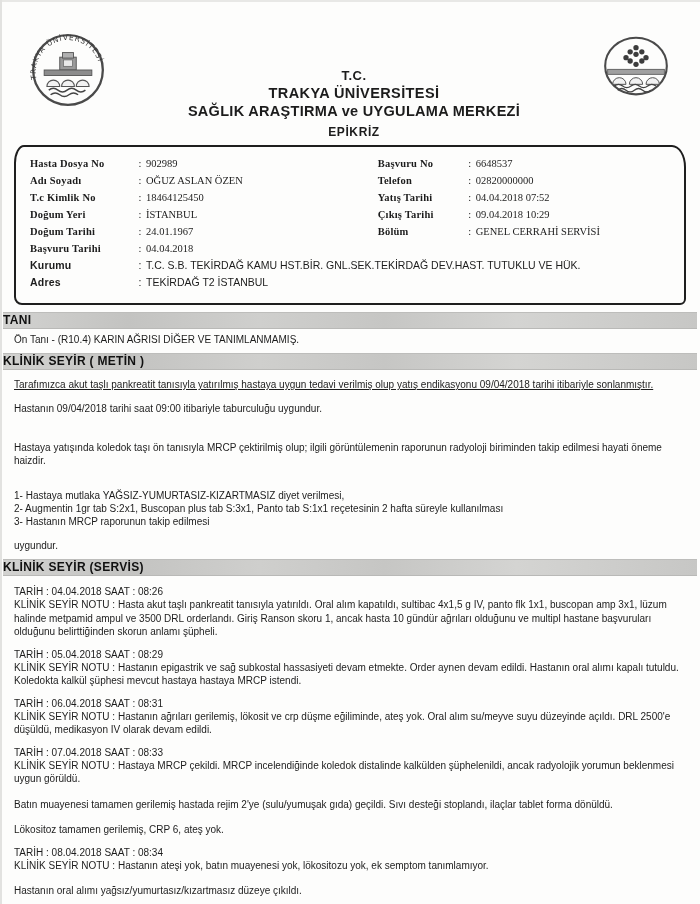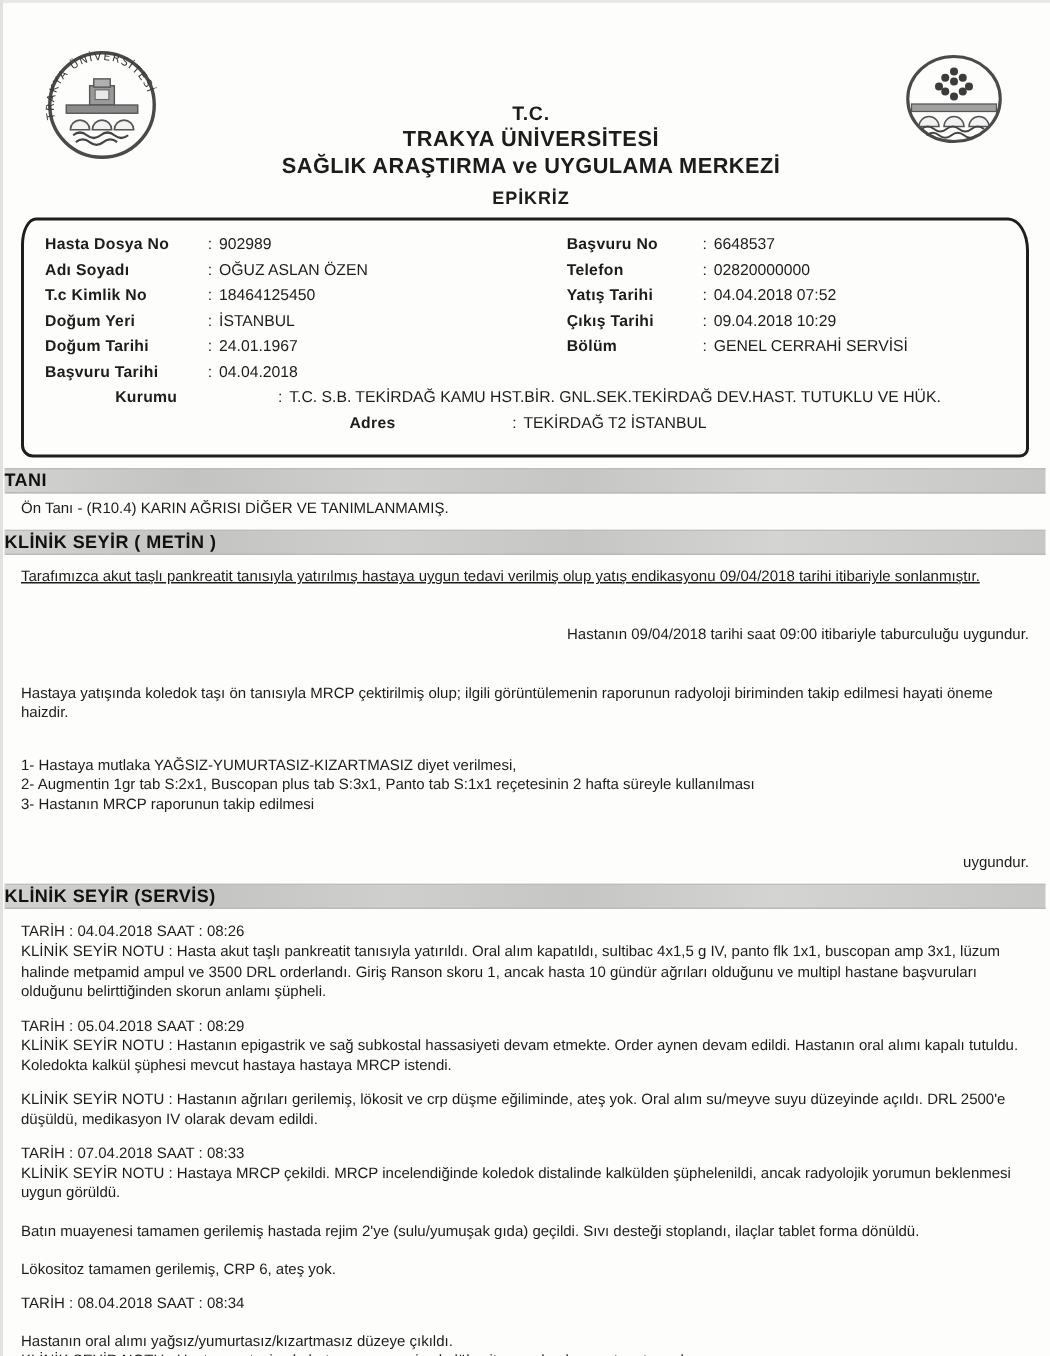--- a/index.html
+++ b/index.html
@@ -15,42 +15,42 @@
   .hdr-center{flex:1;text-align:center;padding-top:6px;}
   .hdr-tc{font-weight:bold;font-size:13px;letter-spacing:.5px;margin-top:36px;}
   .hdr-uni{font-weight:bold;font-size:14.5px;letter-spacing:.4px;margin-top:2px;}
   .hdr-merkez{font-weight:bold;font-size:14.5px;letter-spacing:.3px;margin-top:2px;}
   .hdr-epikriz{font-weight:bold;font-size:12px;letter-spacing:.6px;margin-top:6px;}
   
   .pbox{
     margin:6px 14px 0 14px;border:2px solid #1e1e1e;border-radius:10px 14px 6px 8px/18px 22px 6px 8px;
     padding:8px 10px 12px 14px;font-size:10.5px;
   }
-  .pcols{display:flex;}
+  .pcols{display:flex;font-family:Liberation Serif, serif;}
   .pcol-l{flex:0 0 54%;}
   .pcol-r{flex:1;}
   .prow{display:flex;line-height:17px;}
   .plabel{font-weight:bold;letter-spacing:.2px;}
   .pcol-l .plabel{width:104px;flex:0 0 104px;}
   .pcol-r .plabel{width:86px;flex:0 0 86px;}
   .pcolon{width:12px;flex:0 0 12px;text-align:center;}
   .pvalue{white-space:nowrap;}
-  .prow-full{display:flex;line-height:17px;justify-content:center;}
+  .prow-full{display:flex;line-height:17px;}
   .prow-full .plabel{width:104px;flex:0 0 104px;}
   
   .bar{
     margin:7px 3px 0 3px;text-align:left;font-weight:bold;font-size:12px;letter-spacing:.3px;
     padding:1px 0 2px 0;color:#111;
     background:linear-gradient(90deg,#d2d2d0 0%,#c3c3c1 18%,#cfcfcd 37%,#c6c6c4 55%,#d4d4d2 74%,#c7c7c5 100%);
     box-shadow:inset 0 1px 0 #bdbdbb, inset 0 -1px 0 #b9b9b7;
   }
   
   .txt{font-size:10px;line-height:13px;padding:0 14px 0 14px;}
   .m-t4{margin-top:4px;} .m-t8{margin-top:8px;text-decoration:underline;}
-  .m-t12{margin-top:12px;} .m-t14{margin-top:26px;text-align:right;} .m-t22{margin-top:22px;} .m-t26{margin-top:26px;}
+  .m-t12{margin-top:12px;} .m-t14{margin-top:11px;} .m-t22{margin-top:22px;} .m-t26{margin-top:26px;}
   .entry{margin-top:9px;}
   .tarih{font-size:10px;line-height:13px;padding:0 14px;}
   .notu{font-size:10px;line-height:13.5px;padding:0 14px;}
   svg text{font-family:"DejaVu Sans",sans-serif;}
 </style>
 </head>
 <body>
 
 <div class="page">
 
@@ -198,29 +198,30 @@
     <div class="tarih">TARİH : 04.04.2018  SAAT : 08:26</div>
     <div class="notu">KLİNİK SEYİR NOTU : Hasta akut taşlı pankreatit tanısıyla yatırıldı. Oral alım kapatıldı, sultibac 4x1,5 g IV, panto flk 1x1, buscopan amp 3x1, lüzum halinde metpamid ampul ve 3500 DRL orderlandı. Giriş Ranson skoru 1, ancak hasta 10 gündür ağrıları olduğunu ve multipl hastane başvuruları olduğunu belirttiğinden skorun anlamı şüpheli.</div>
   </div>
 
   <div class="entry">
     <div class="tarih">TARİH : 05.04.2018  SAAT : 08:29</div>
     <div class="notu">KLİNİK SEYİR NOTU : Hastanın epigastrik ve sağ subkostal hassasiyeti devam etmekte. Order aynen devam edildi. Hastanın oral alımı kapalı tutuldu. Koledokta kalkül şüphesi mevcut hastaya hastaya MRCP istendi.</div>
   </div>
 
   <div class="entry">
+    <div class="tarih">TARİH : 06.04.2018  SAAT : 08:31</div>
     <div class="notu">KLİNİK SEYİR NOTU : Hastanın ağrıları gerilemiş, lökosit ve crp düşme eğiliminde, ateş yok. Oral alım su/meyve suyu düzeyinde açıldı. DRL 2500'e düşüldü, medikasyon IV olarak devam edildi.</div>
   </div>
 
   <div class="entry">
     <div class="tarih">TARİH : 07.04.2018  SAAT : 08:33</div>
     <div class="notu">KLİNİK SEYİR NOTU : Hastaya MRCP çekildi. MRCP incelendiğinde koledok distalinde kalkülden şüphelenildi, ancak radyolojik yorumun beklenmesi uygun görüldü.</div>
     <div class="notu m-t12">Batın muayenesi tamamen gerilemiş hastada rejim 2'ye (sulu/yumuşak gıda) geçildi. Sıvı desteği stoplandı, ilaçlar tablet forma dönüldü.</div>
     <div class="notu m-t12">Lökositoz tamamen gerilemiş, CRP 6, ateş yok.</div>
   </div>
 
   <div class="entry">
     <div class="tarih">TARİH : 08.04.2018  SAAT : 08:34</div>
+    <div class="notu">KLİNİK SEYİR NOTU : Hastanın ateşi yok, batın muayenesi yok, lökositozu yok, ek semptom tanımlamıyor.</div>
     <div class="notu m-t12">Hastanın oral alımı yağsız/yumurtasız/kızartmasız düzeye çıkıldı.</div>
-    <div class="notu">KLİNİK SEYİR NOTU : Hastanın ateşi yok, batın muayenesi yok, lökositozu yok, ek semptom tanımlamıyor.</div>
   </div>
 
 </div>
 
 </body></html>

